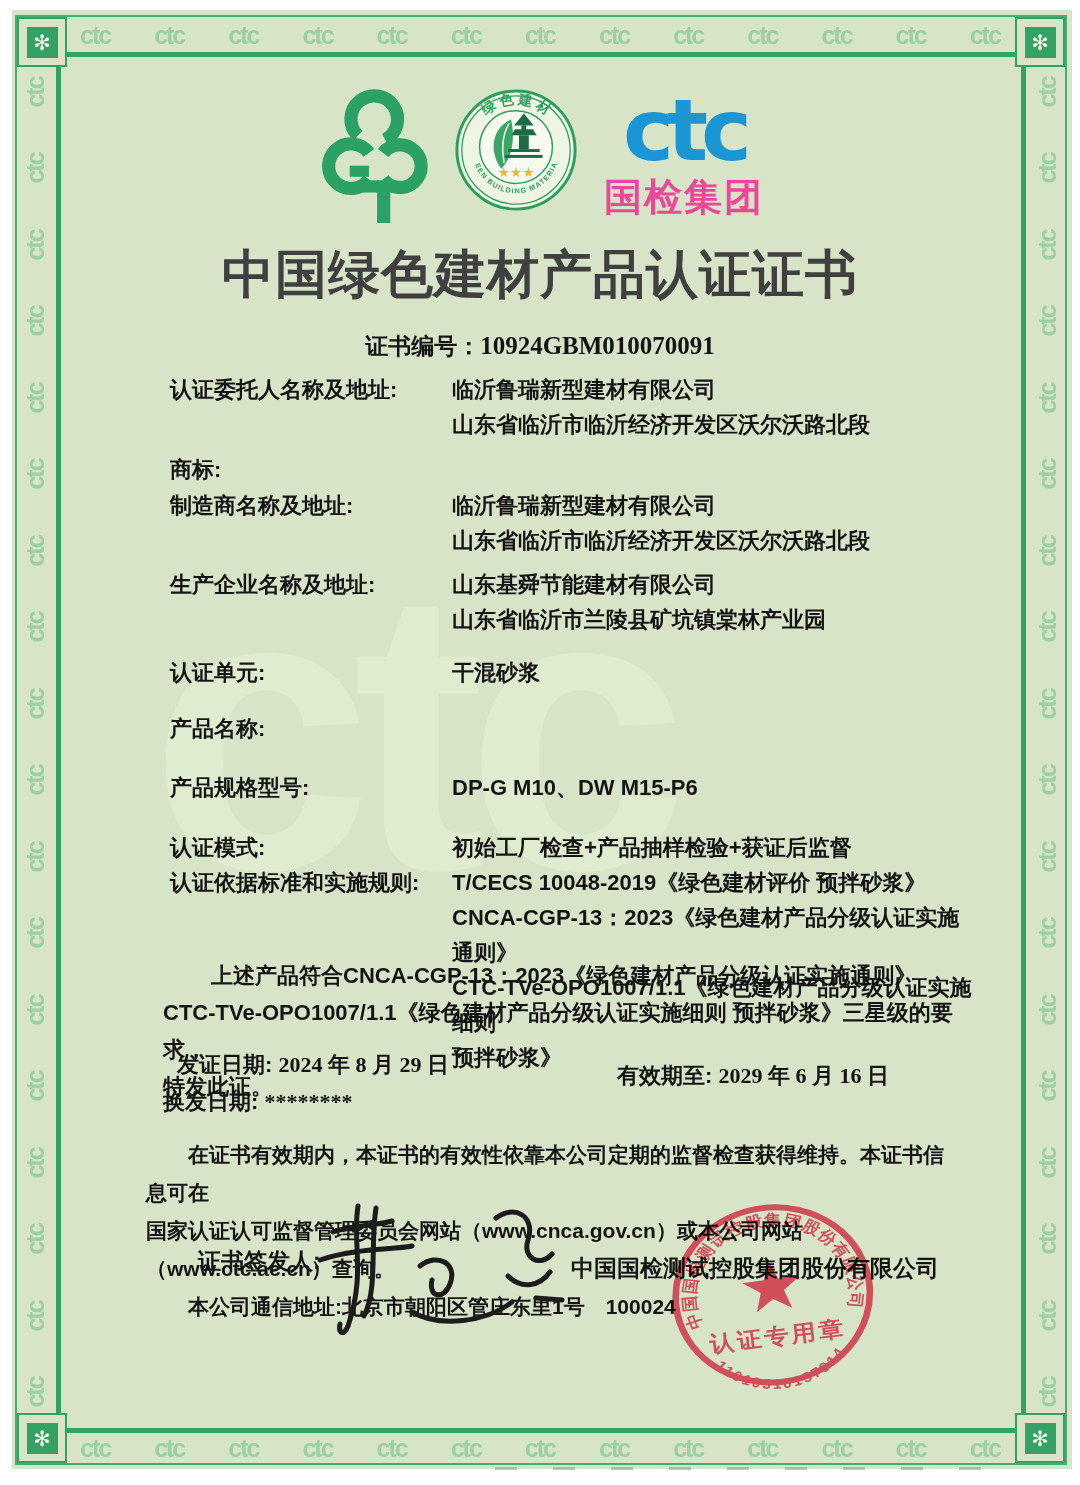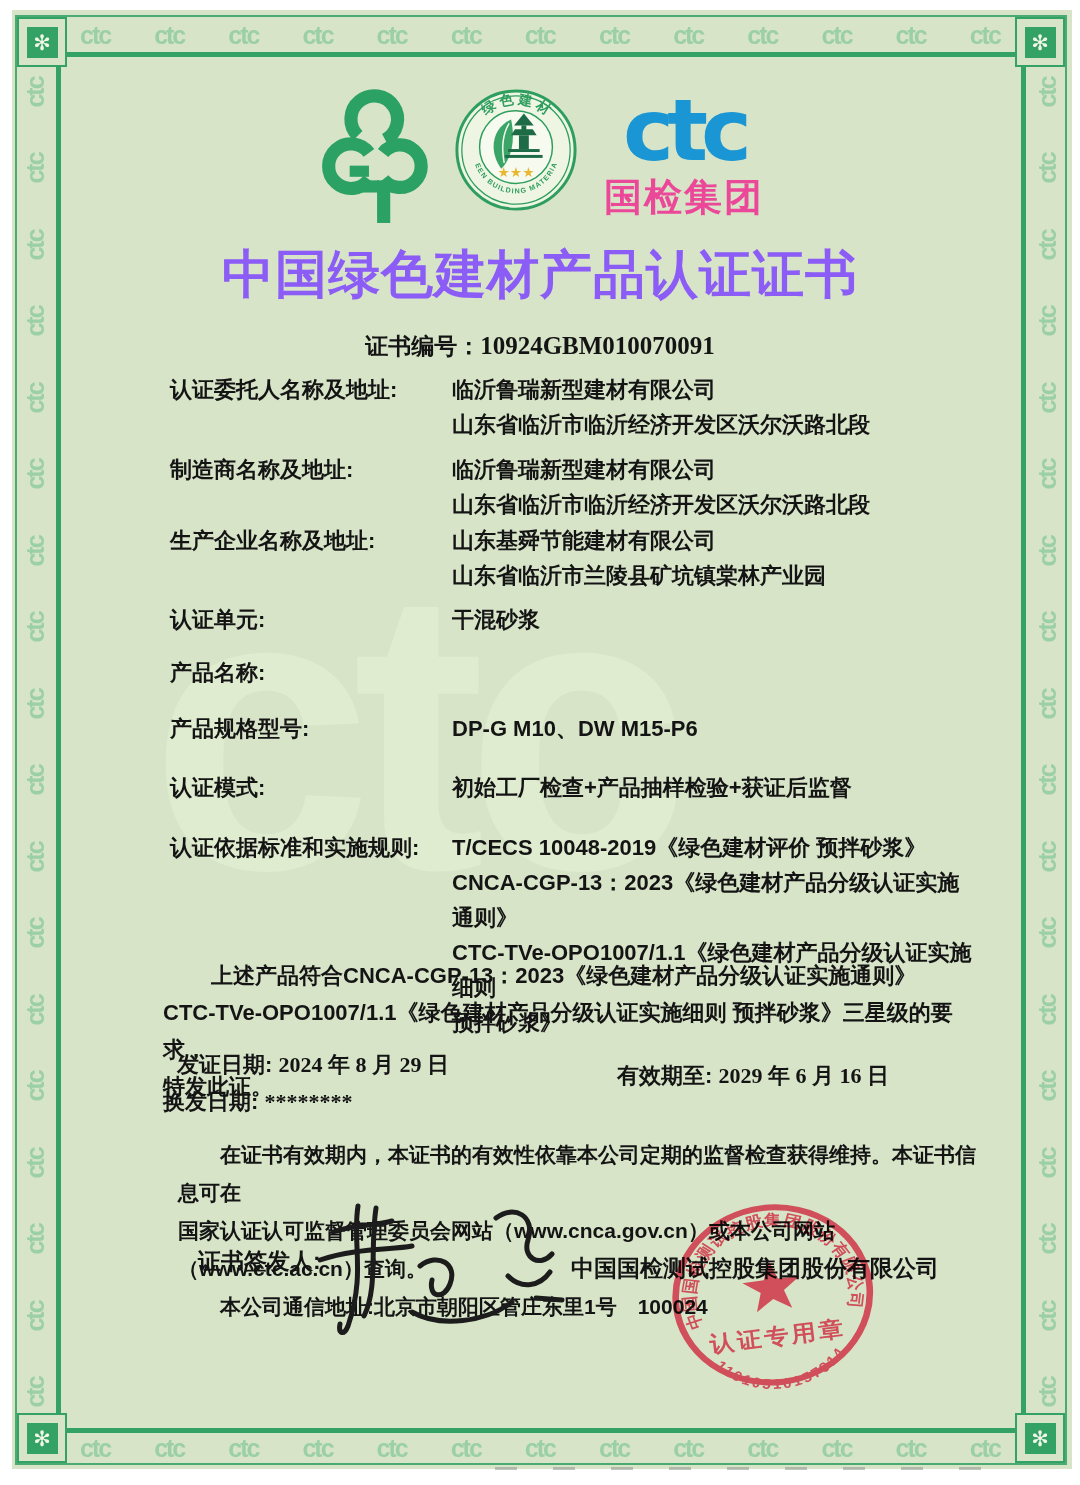--- a/index.html
+++ b/index.html
@@ -35,21 +35,21 @@
          display:flex;align-items:flex-start;gap:24px;}
   .gp-svg{width:112px;height:142px;display:block;}
   .badge-svg{width:128px;height:128px;display:block;margin-top:4px;}
   .ctc-block{display:flex;flex-direction:column;align-items:center;margin-top:6px;}
   .ctc-word{font-size:86px;font-weight:900;color:#1a96d4;letter-spacing:-7px;line-height:0.95;
             font-family:"DejaVu Sans",sans-serif;}
   .ctc-sub{font-size:38px;font-weight:900;color:#ec4899;letter-spacing:2px;margin-top:0px;}
 
   
   .title{position:absolute;top:240px;width:100%;text-align:center;font-size:52px;font-weight:900;
-         color:#8b5cf6;letter-spacing:1px;}
+         color:#404040;letter-spacing:1px;}
   .certno{position:absolute;top:331px;width:100%;text-align:center;font-size:23px;font-weight:800;}
   .certno .num{font-family:"Liberation Serif","DejaVu Serif",serif;font-size:25px;font-weight:bold;}
 
   
   .fields{position:absolute;top:372px;left:170px;width:810px;}
   .frow{display:flex;}
   .flabel{width:282px;flex:none;font-size:22px;font-weight:800;line-height:35px;}
   .fvalue{font-size:22px;font-weight:800;line-height:35px;}
   .frow:nth-child(2){margin-top:10px;}
   .frow:nth-child(3){margin-top:1px;}
@@ -61,21 +61,21 @@
 
   .statement{position:absolute;top:957px;left:163px;width:812px;font-size:22px;font-weight:800;line-height:37px;}
   .statement .line:first-child{text-indent:48px;}
 
   .dates{position:absolute;top:1050px;left:163px;right:100px;height:80px;font-size:22px;font-weight:800;}
   .date-issue{position:absolute;left:14px;top:0;}
   .date-reissue{position:absolute;left:0;top:37px;}
   .date-valid{position:absolute;left:454px;top:11px;}
   .dates .num{font-family:"Liberation Serif","DejaVu Serif",serif;}
 
-  .footer{position:absolute;top:1136px;left:178px;width:815px;font-size:21px;font-weight:800;line-height:38px;}
+  .footer{position:absolute;top:1136px;left:146px;width:815px;font-size:21px;font-weight:800;line-height:38px;}
   .footer .line:nth-child(1){text-indent:42px;}
   .footer .line:nth-child(3){text-indent:42px;}
 
   .sign-label{position:absolute;left:198px;top:1246px;font-size:23px;font-weight:800;}
   .sign-company{position:absolute;left:571px;top:1253px;font-size:23px;font-weight:800;}
   .signature-svg{position:absolute;left:300px;top:1188px;width:270px;height:160px;}
 
   .seal-svg{position:absolute;left:655px;top:1193px;width:236px;height:208px;
             transform:rotate(-7deg);mix-blend-mode:multiply;opacity:0.92;}
 
@@ -229,20 +229,24 @@
 
     <div class="fields">
         <div class="frow">
           <div class="flabel">认证委托人名称及地址:</div>
           <div class="fvalue">
             <div>临沂鲁瑞新型建材有限公司</div>
             <div>山东省临沂市临沂经济开发区沃尔沃路北段</div>
           </div>
         </div>
         <div class="frow">
+          <div class="flabel">商标:</div>
+          <div class="fvalue"></div>
+        </div>
+        <div class="frow">
           <div class="flabel">制造商名称及地址:</div>
           <div class="fvalue">
             <div>临沂鲁瑞新型建材有限公司</div>
             <div>山东省临沂市临沂经济开发区沃尔沃路北段</div>
           </div>
         </div>
         <div class="frow">
           <div class="flabel">生产企业名称及地址:</div>
           <div class="fvalue">
             <div>山东基舜节能建材有限公司</div>

